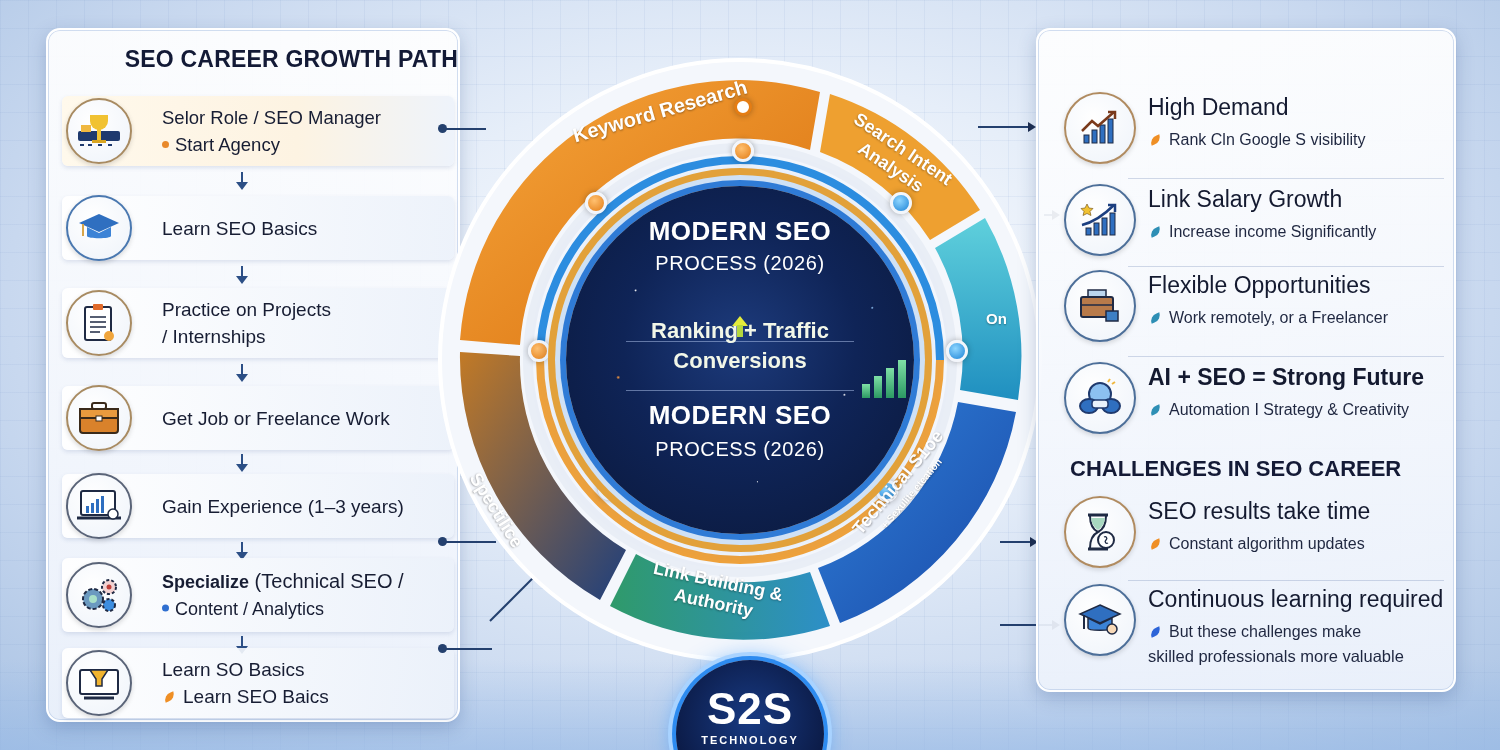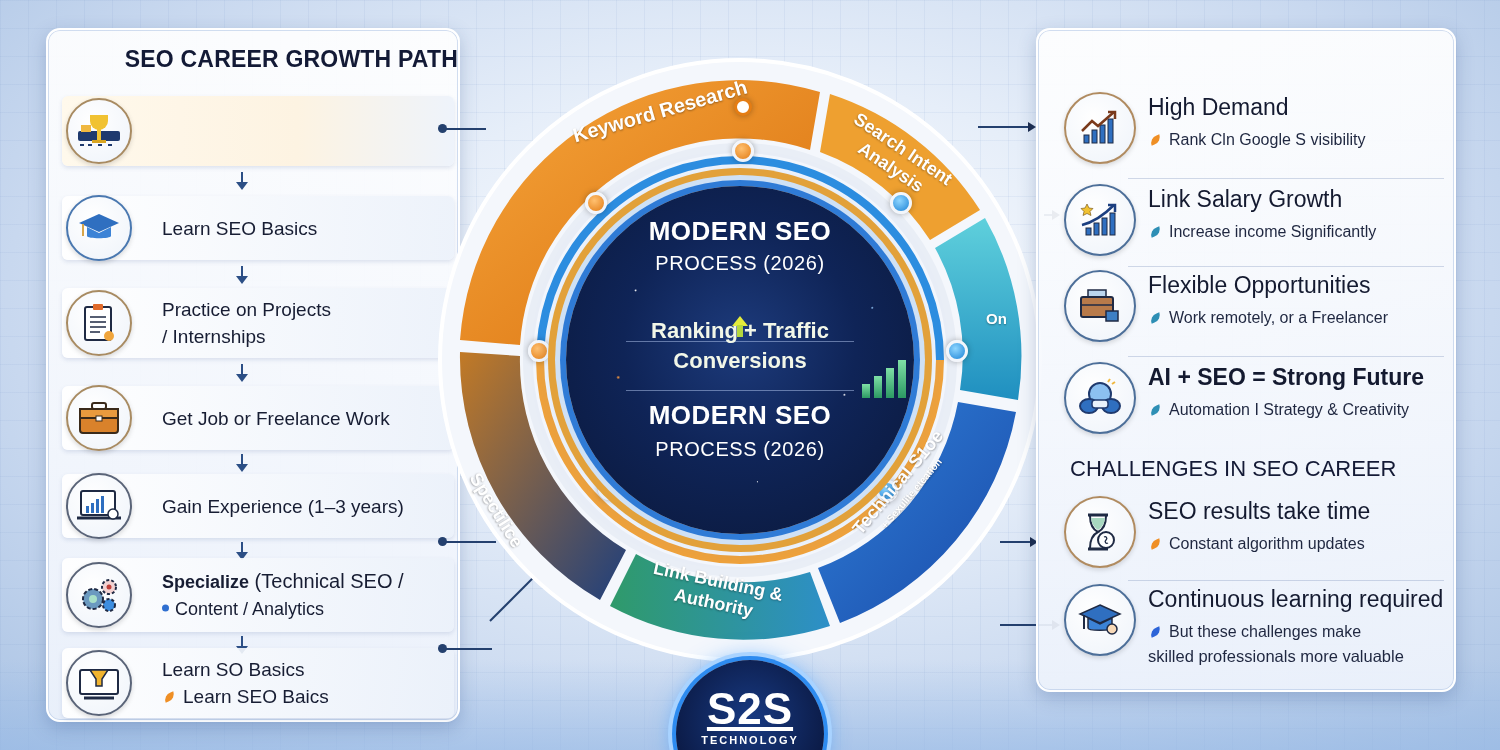--- a/index.html
+++ b/index.html
@@ -85,21 +85,21 @@
     background: radial-gradient(circle at 40% 35%, #ffffff, #eef3fa);
     border: 2px solid #b08b60;
     display: flex; align-items: center; justify-content: center;
     box-shadow: 0 2px 5px rgba(0,0,0,0.15);
   }
   .ritem-icon.blue { border-color: #4d6f99; }
   .ritem-title { position: absolute; left: 96px; top: 2px; font-size: 23px; color: #141a30; white-space: nowrap; }
   .ritem-title.bold { font-weight: 700; }
   .ritem-sub { position: absolute; left: 96px; top: 36px; font-size: 16px; color: #1f2740; white-space: nowrap; line-height: 24px; }
   .divider { position: absolute; left: 90px; right: 10px; height: 1px; background: rgba(130,150,190,0.35); }
-  .section-title { position: absolute; left: 32px; font-weight: 400; font-size: 22px; color: #141a36; }
+  .section-title { position: absolute; left: 32px; font-weight: 700; font-size: 22px; color: #141a36; }
 
   
   .conn { position: absolute; height: 2px; background: #24406e; }
   .conn-dot { position: absolute; width: 9px; height: 9px; border-radius: 50%; background: #24406e; }
   .conn-arrow { position: absolute; width: 0; height: 0; border-top: 5px solid transparent; border-bottom: 5px solid transparent; border-left: 8px solid #1c2c4e; }
 
   
   .wheel { position: absolute; left: 420px; top: 40px; width: 640px; height: 640px; }
   .center-disc {
     position: absolute; left: 146px; top: 146px; width: 348px; height: 348px; border-radius: 50%;
@@ -141,21 +141,21 @@
   .node.green { background: radial-gradient(circle at 40% 35%, #e8f08a, #8bb32e); }
   .node.teal { background: radial-gradient(circle at 40% 35%, #9ff0e6, #1ea7a0); }
   .node.white { background: #ffffff; border-color: #e47d14; }
 
   .logo {
     position: absolute; left: 676px; top: 660px; width: 148px; height: 148px; border-radius: 50%;
     background: radial-gradient(circle at 50% 40%, #183a82, #0b1a45 70%);
     box-shadow: 0 0 0 4px #2d8bf0, 0 0 0 8px #a9d3ff, 0 0 25px rgba(50,150,255,0.8);
     text-align: center; color: #ffffff;
   }
-  .logo-main { font-weight: 900; font-size: 44px; margin-top: 24px; letter-spacing: 1px; text-decoration: underline; }
+  .logo-main { font-weight: 900; font-size: 44px; margin-top: 24px; letter-spacing: 1px; }
   .logo-sub { font-size: 11px; font-weight: 700; letter-spacing: 2px; }
 </style>
 </head>
 <body>
 
 <div class="bg-grid"></div>
 <div class="bg-bottom"></div>
 
 <div class="panel panel-left">
   <div class="panel-title">SEO CAREER GROWTH PATH</div>
@@ -163,20 +163,24 @@
   <div class="step highlight" style="top:66px;">
     <div class="step-icon">
       <svg width="46" height="40" viewBox="0 0 46 40">
           <rect x="2" y="20" width="42" height="10" rx="2" fill="#1f3a6e"></rect>
           <rect x="5" y="14" width="10" height="7" fill="#f0b840"></rect>
           <path d="M14 4h18v6a9 9 0 0 1-18 0z" fill="#f1c232"></path>
           <rect x="21" y="18" width="4" height="12" fill="#f1c232"></rect>
           <rect x="16" y="29" width="14" height="3" fill="#d9a520"></rect>
           <path d="M4 34h4M12 34h4M22 34h4M32 34h4" stroke="#1f3a6e" stroke-width="2"></path>
         </svg>
+    </div>
+    <div class="step-text" style="font-size:18.5px;">
+      <span>Selor Role / SEO Manager</span>
+      <span class="sub"><span class="bullet orange"></span><span>Start Agency</span></span>
     </div>
   </div>
   <div class="down-arrow" style="top:142px;"></div>
 
   <div class="step" style="top:166px; height:64px;">
     <div class="step-icon blue">
       <svg width="44" height="36" viewBox="0 0 44 36">
           <path d="M22 4 L42 13 L22 22 L2 13z" fill="#2f6fc0"></path>
           <path d="M10 17v9c0 3 24 3 24 0v-9l-12 6z" fill="#3c83d6"></path>
           <path d="M6 14v12" stroke="#d8a64a" stroke-width="2"></path>

